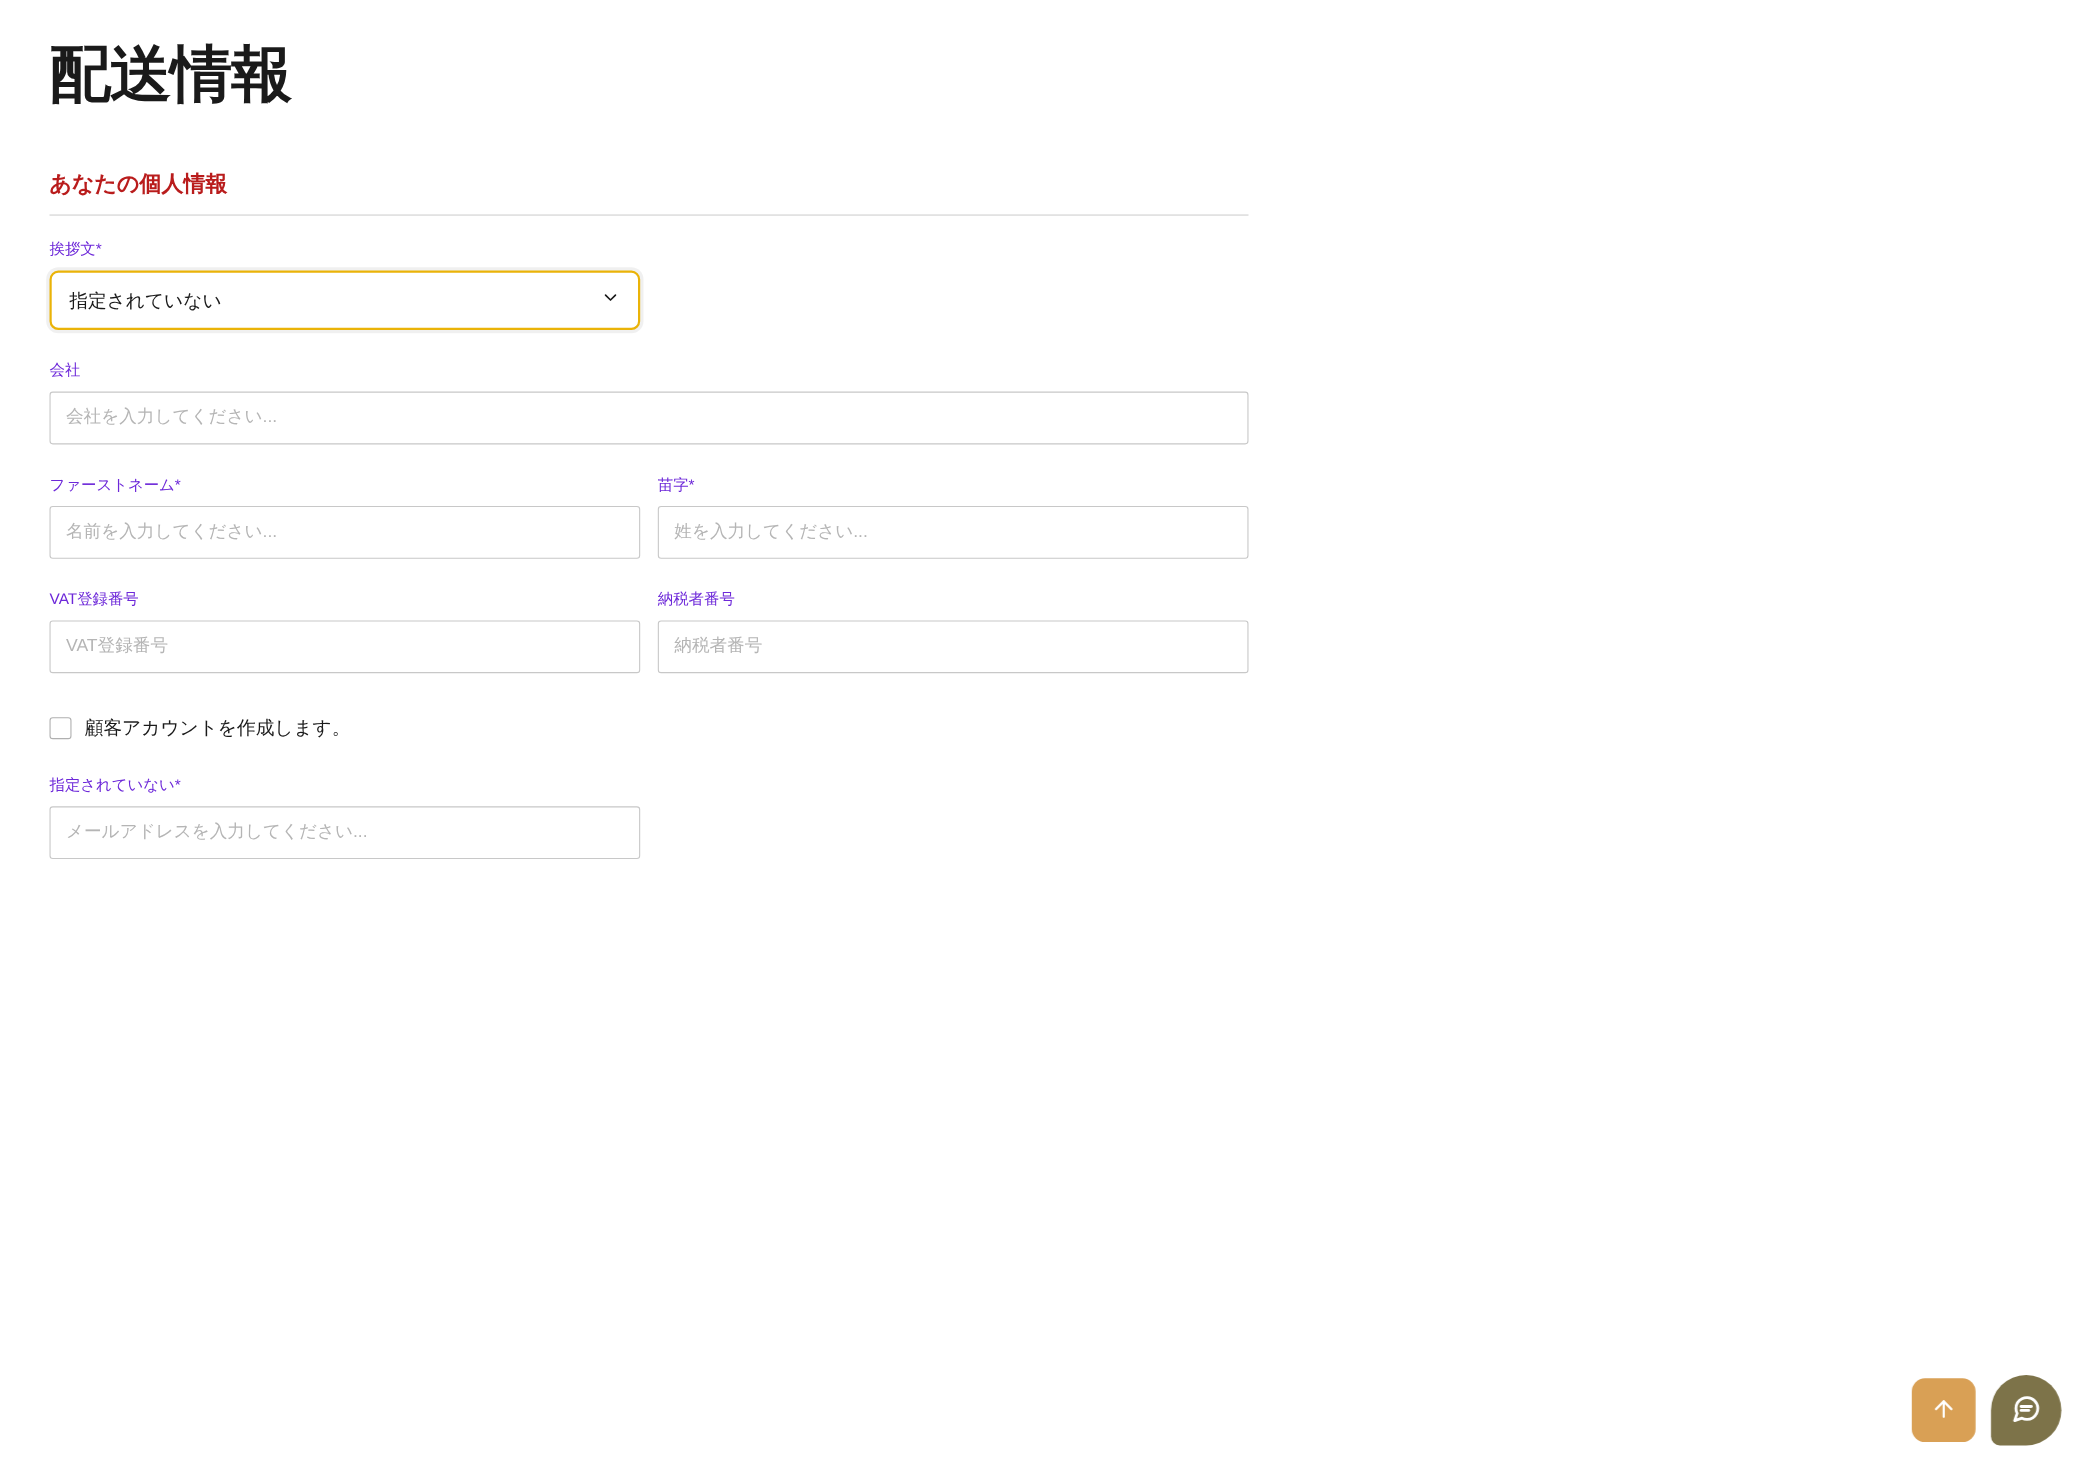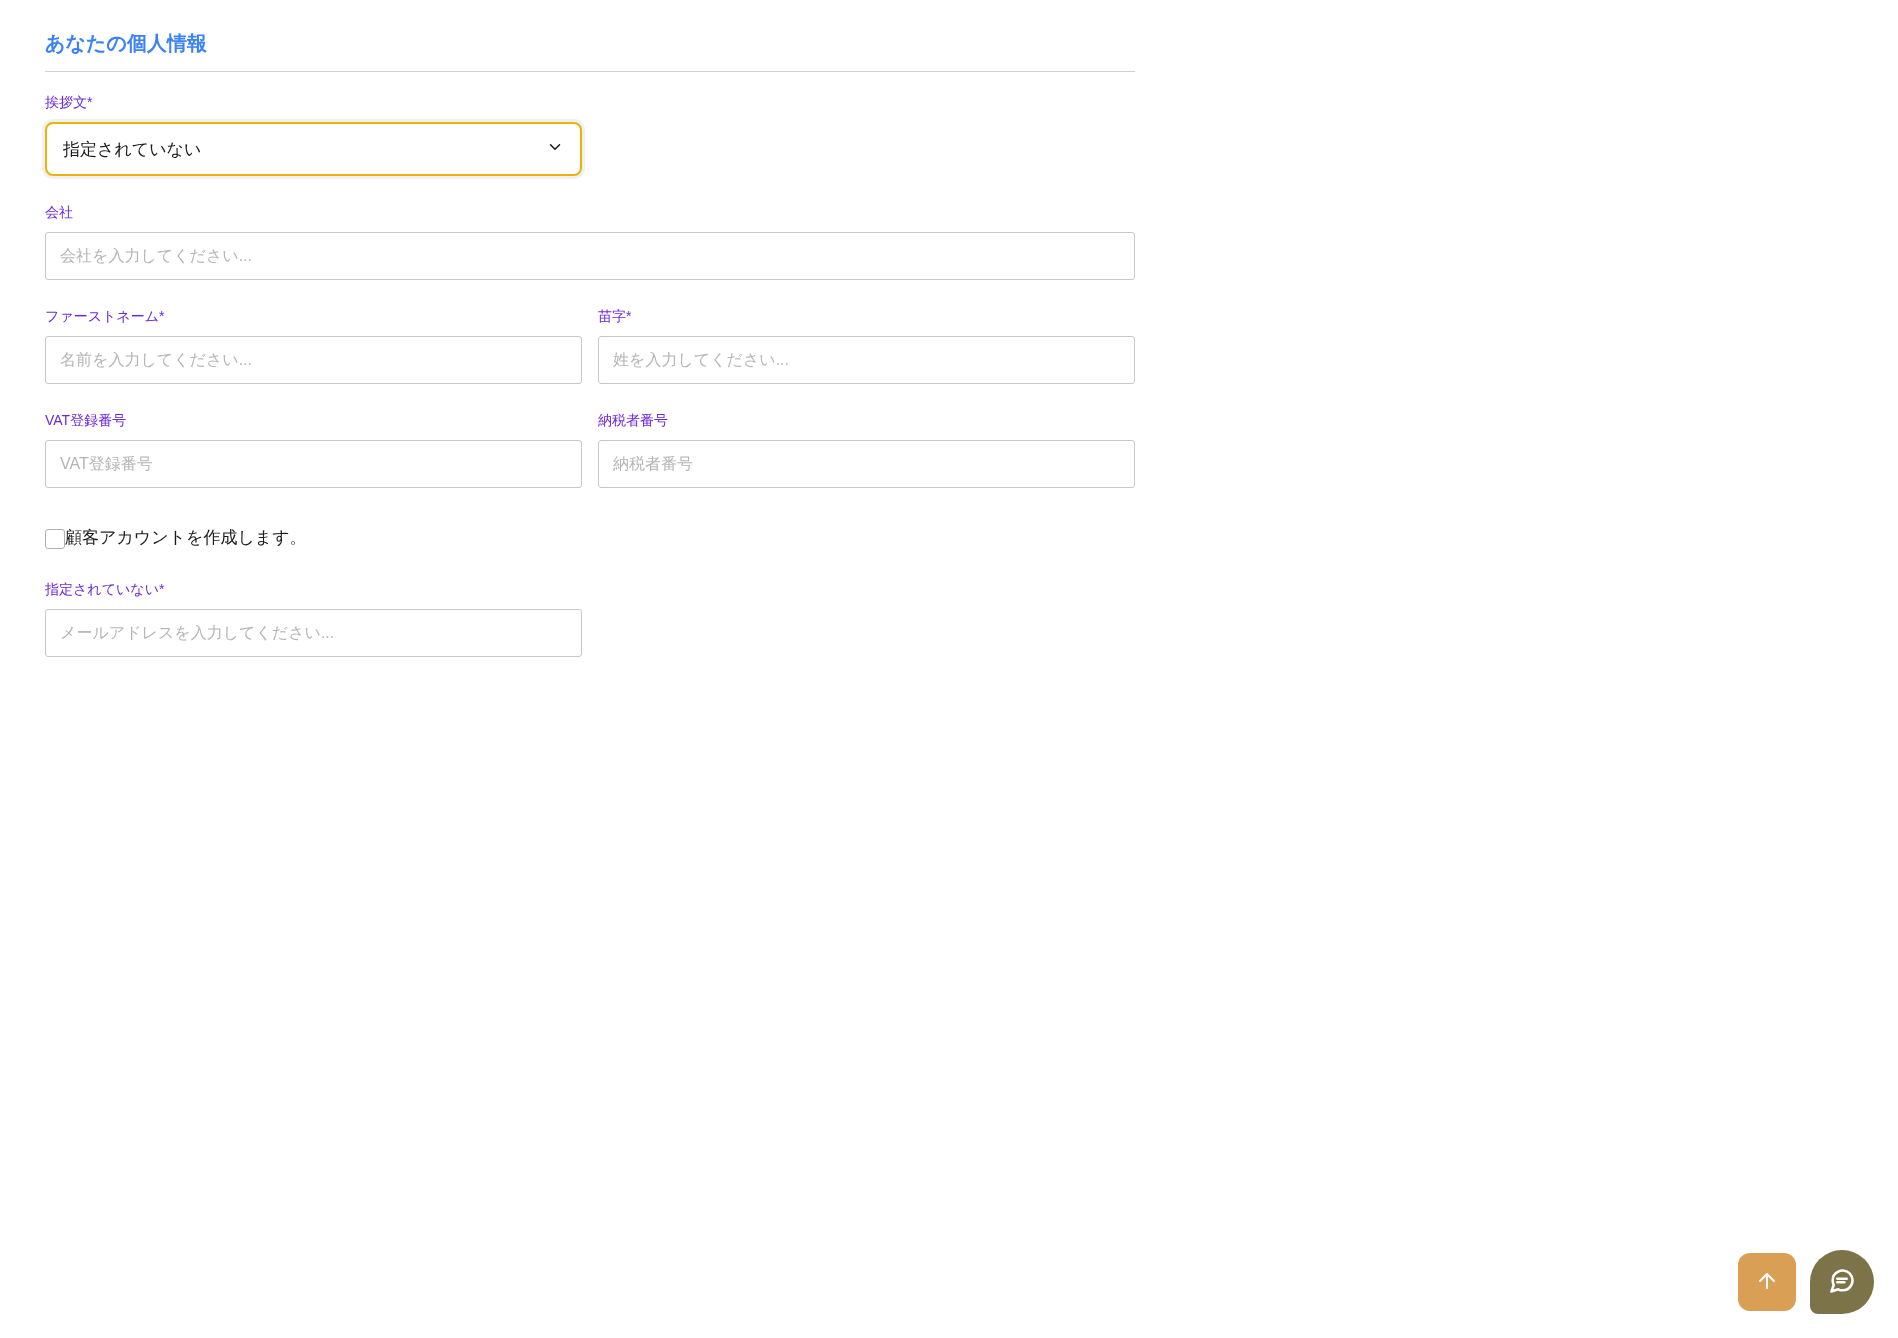--- a/index.html
+++ b/index.html
@@ -16,21 +16,21 @@
     .page-title {
       font-size: 56px;
       font-weight: 700;
       letter-spacing: -1px;
       margin-bottom: 48px;
       color: #1a1a1a;
     }
     .section-heading {
       font-size: 20px;
       font-weight: 700;
-      color: #3b82f6;
+      color: #b91c1c;
       padding-bottom: 14px;
       border-bottom: 1px solid #d0d0d0;
       margin-bottom: 22px;
     }
     .form-container {
       max-width: 1090px;
     }
     .form-row {
       display: flex;
       gap: 16px;
@@ -84,21 +84,22 @@
       border: 1px solid #c8c8c8;
       border-radius: 3px;
       background: #ffffff;
       outline: none;
     }
     .form-input::placeholder {
       color: #b5b5b5;
     }
     .checkbox-row {
       display: flex;
-      align-items: flex-end;
+      align-items: center;
+      gap: 12px;
       margin-top: 38px;
       margin-bottom: 32px;
     }
     .checkbox {
       width: 20px;
       height: 20px;
       border: 1.5px solid #b0b0b0;
       border-radius: 3px;
       background: #ffffff;
       cursor: pointer;
@@ -139,20 +140,21 @@
       cursor: pointer;
       display: flex;
       align-items: center;
       justify-content: center;
     }
   </style>
 </head>
 <body>
 
 <div class="form-container">
+  <h1 class="page-title">配送情報</h1>
 
   <h2 class="section-heading">あなたの個人情報</h2>
 
   <div class="form-row">
     <div class="form-group half">
       <label class="form-label">挨拶文*</label>
       <div class="select-wrapper">
         <select class="form-select">
           <option>指定されていない</option>
         </select>

